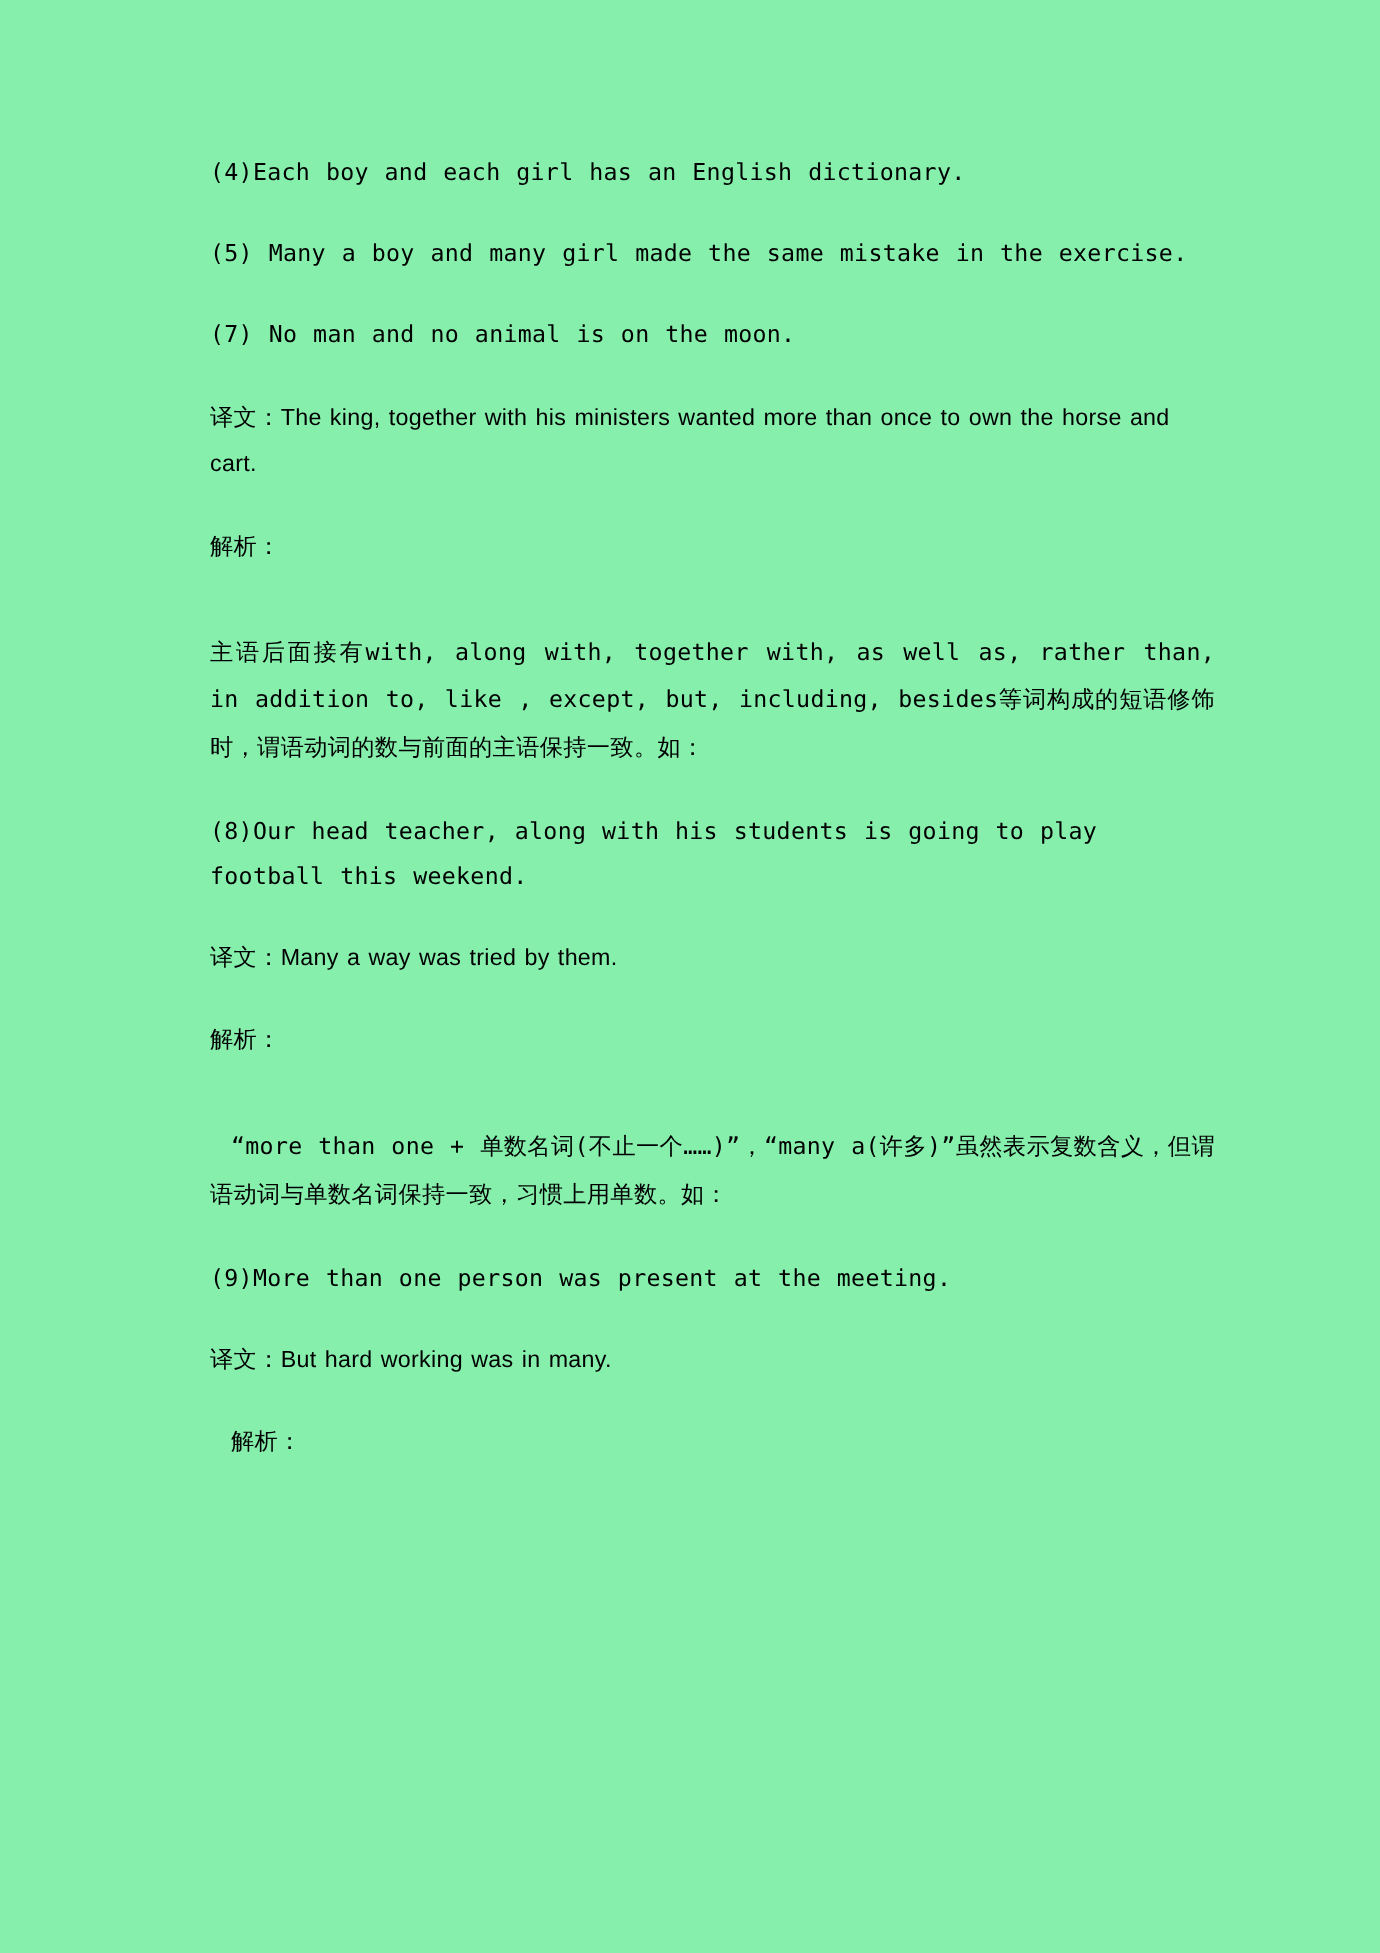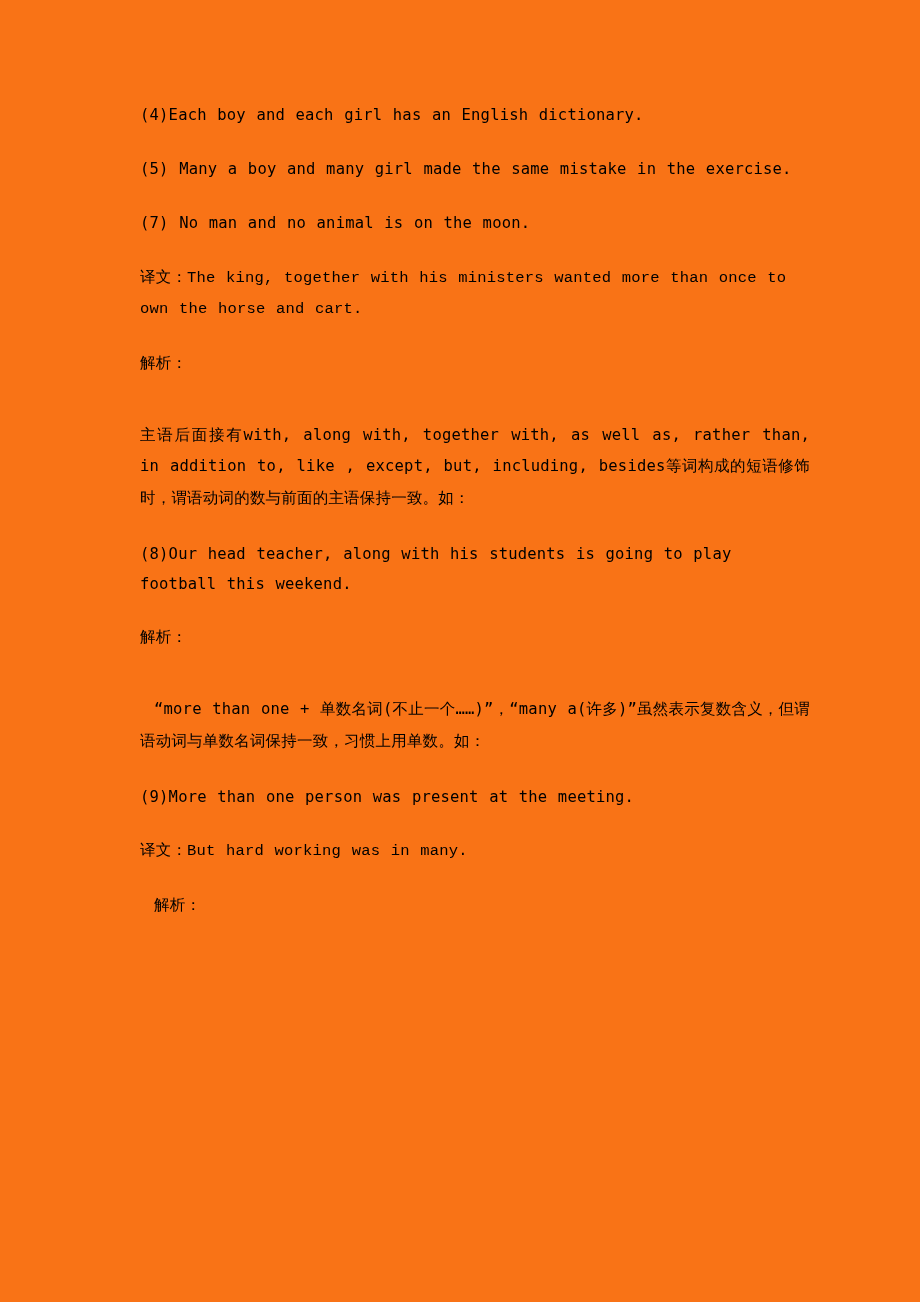--- a/index.html
+++ b/index.html
@@ -10,21 +10,21 @@
   body {
     width: 920px;
     height: 1302px;
     font-family: "Liberation Serif", serif;
     color: #000000;
   }
   .page {
     position: relative;
     width: 920px;
     height: 1302px;
-    background: #f97316;
+    background: #86efac;
     box-sizing: border-box;
     padding: 100px 110px 40px 140px;
   }
   .doc-body {
     display: block;
   }
   p.para {
     margin: 0 0 0 0;
     padding: 0;
     font-family: "DejaVu Sans Mono", monospace;
@@ -33,21 +33,21 @@
     color: #000000;
     letter-spacing: 0.2px;
     text-align: left;
     word-spacing: 1px;
   }
   p.para.gap {
     margin-top: 24px;
   }
   
   p.para.cn {
-    font-family: Liberation Mono, monospace;
+    font-family: Liberation Sans, sans-serif;
     font-size: 15.5px;
     line-height: 2.0;
   }
   p.para.cn-block {
     font-size: 15.5px;
     line-height: 2.05;
     text-align: justify;
     text-justify: inter-ideograph;
     margin-top: 40px;
   }
@@ -69,20 +69,21 @@
 
     <p class="para cn gap">译文：The king, together with his ministers wanted more than once to own the horse and cart.</p>
 
     <p class="para cn gap">解析：</p>
 
     <p class="para cn-block gap">主语后面接有with, along with, together with, as well as, rather than, in addition to, like , except, but, including, besides等词构成的短语修饰时，谓语动词的数与前面的主语保持一致。如：</p>
 
 
     <p class="para gap">(8)Our head teacher, along with his students is going to play football this weekend.</p>
 
+    <p class="para cn gap">译文：Many a way was tried by them.</p>
 
     <p class="para cn gap">解析：</p>
 
     <p class="para cn-block indent gap">“more than one + 单数名词(不止一个……)”，“many a(许多)”虽然表示复数含义，但谓语动词与单数名词保持一致，习惯上用单数。如：</p>
 
     <p class="para gap">(9)More than one person was present at the meeting.</p>
 
 
     <p class="para cn gap">译文：But hard working was in many.</p>
 

